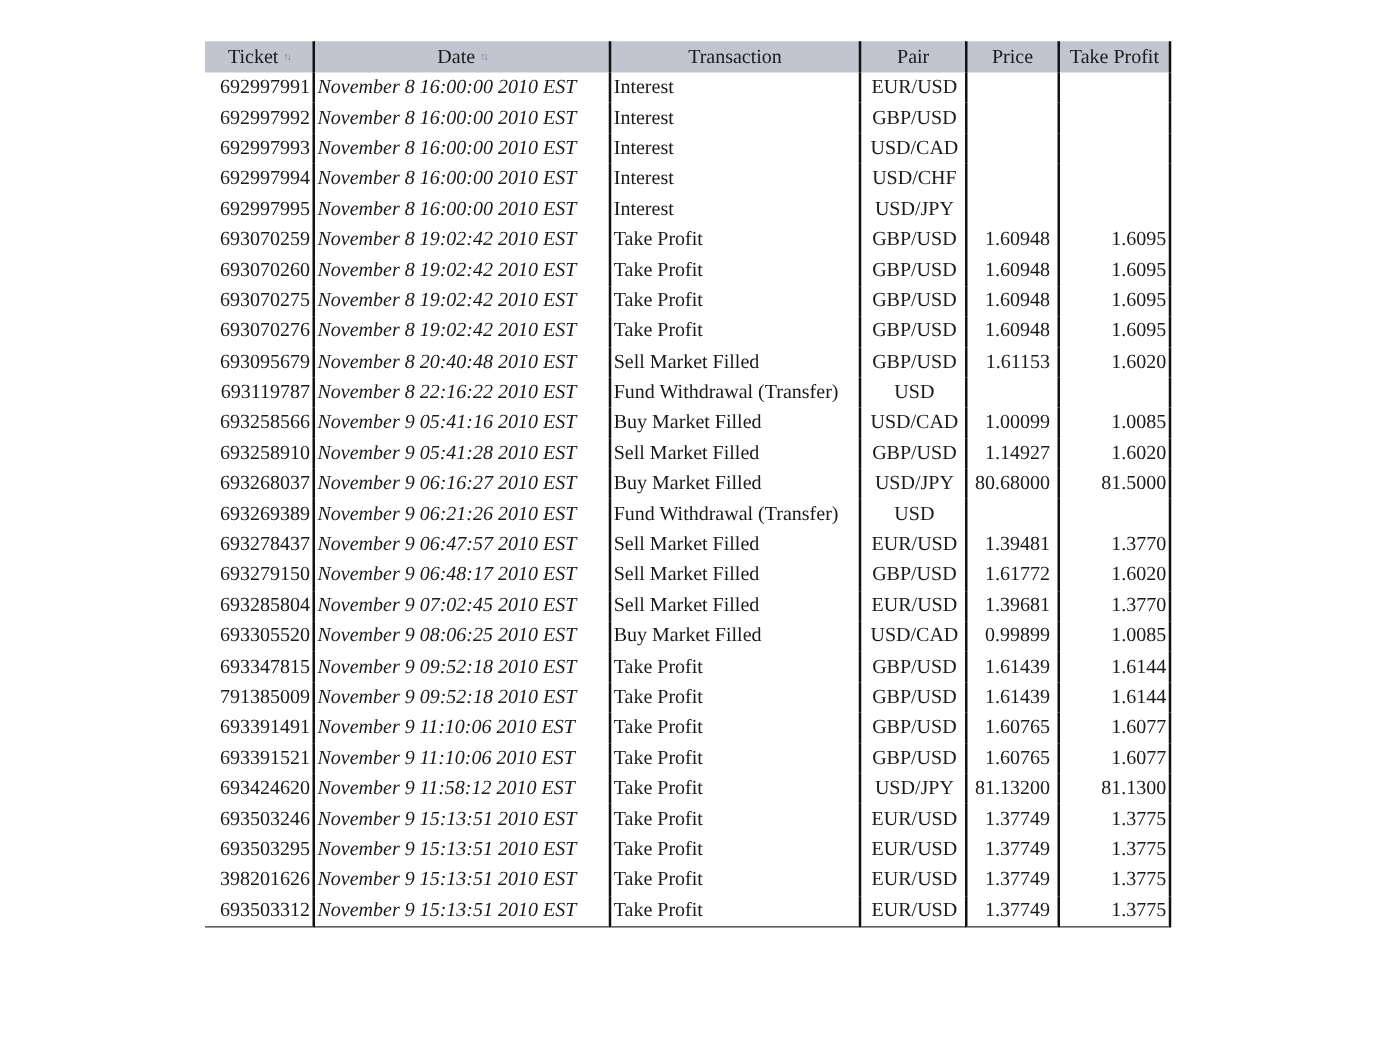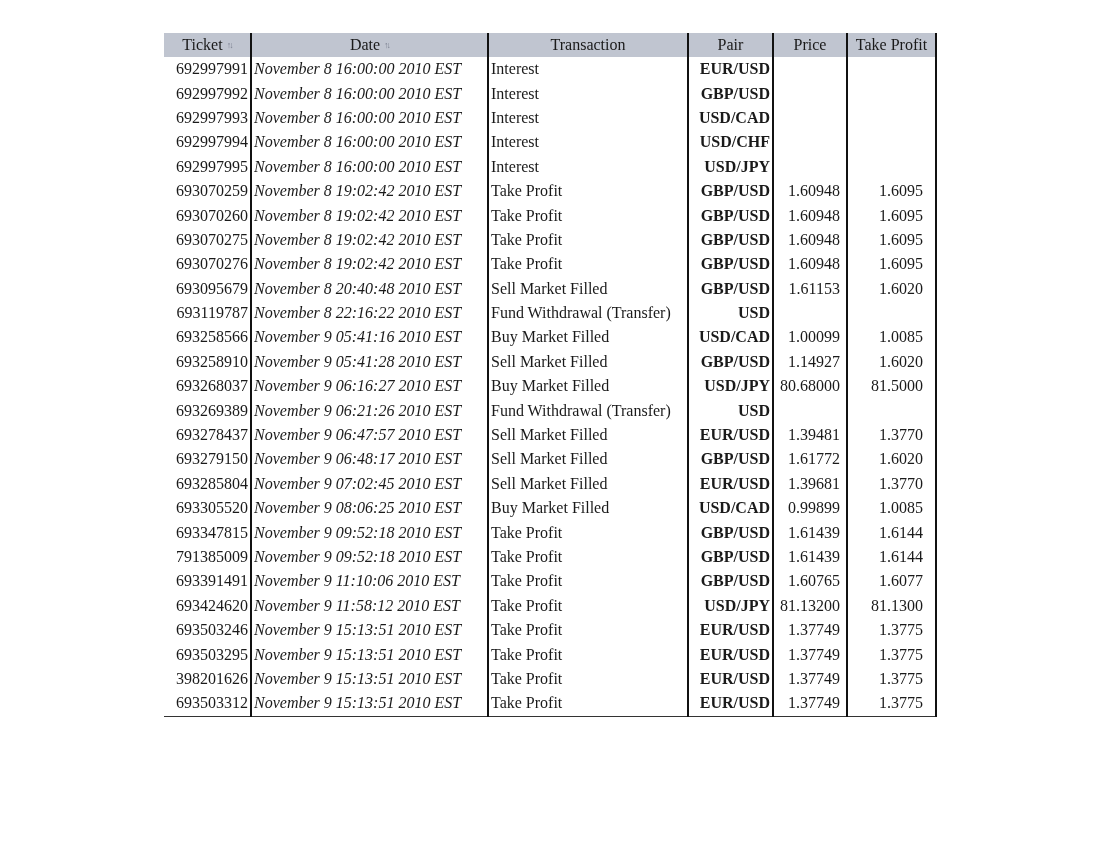--- a/index.html
+++ b/index.html
@@ -55,23 +55,23 @@
     }
     th + th, td + td {
       border-left: 2px solid #111111;
     }
     tbody tr:last-child td {
       border-bottom: 1.5px solid #333333;
     }
     td.ticket { text-align: right; padding-left: 3px; }
     td.date { text-align: left; padding-left: 2px; font-style: italic; }
     td.trans { text-align: left; padding-left: 2px; }
-    td.pair { text-align: right; padding-left: 4px; font-weight: bold; }
+    td.pair { text-align: center; padding-left: 4px; }
     td.price { text-align: right; padding-right: 6px; }
-    td.tp { text-align: right; padding-right: 12px; }
+    td.tp { text-align: right; padding-right: 2px; }
     td.tp-cell-wrap { border-right: 2px solid #111111; }
     th.tp-head { border-right: 2px solid #111111; }
 
     .sort-icon {
       display: inline-block;
       font-size: 9px;
       color: #7a8090;
       margin-left: 4px;
       letter-spacing: -2px;
       vertical-align: 2px;
@@ -284,20 +284,28 @@
         </tr>
         <tr>
           <td class="ticket">693391491</td>
           <td class="date">November 9 11:10:06 2010 EST</td>
           <td class="trans">Take Profit</td>
           <td class="pair">GBP/USD</td>
           <td class="price">1.60765</td>
           <td class="tp tp-cell-wrap">1.6077</td>
         </tr>
         <tr>
+          <td class="ticket">693391521</td>
+          <td class="date">November 9 11:10:06 2010 EST</td>
+          <td class="trans">Take Profit</td>
+          <td class="pair">GBP/USD</td>
+          <td class="price">1.60765</td>
+          <td class="tp tp-cell-wrap">1.6077</td>
+        </tr>
+        <tr>
           <td class="ticket">693424620</td>
           <td class="date">November 9 11:58:12 2010 EST</td>
           <td class="trans">Take Profit</td>
           <td class="pair">USD/JPY</td>
           <td class="price">81.13200</td>
           <td class="tp tp-cell-wrap">81.1300</td>
         </tr>
         <tr>
           <td class="ticket">693503246</td>
           <td class="date">November 9 15:13:51 2010 EST</td>

